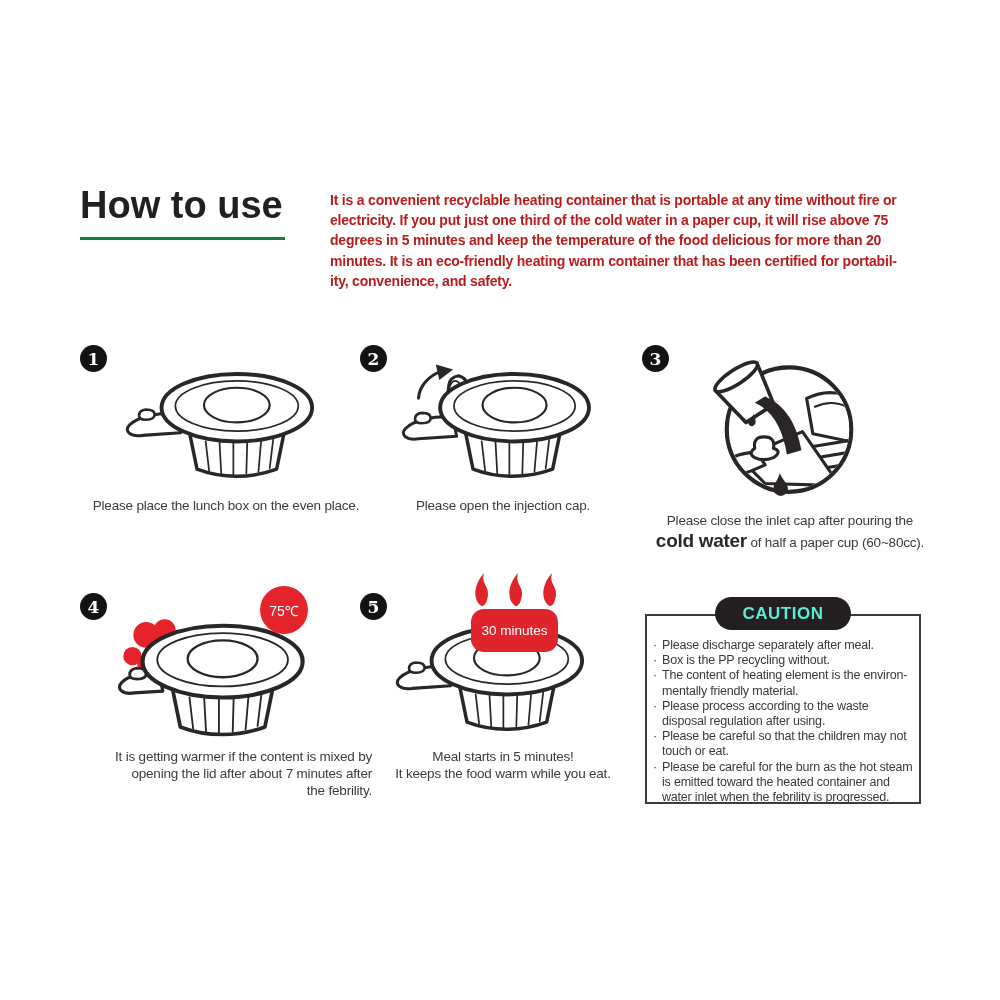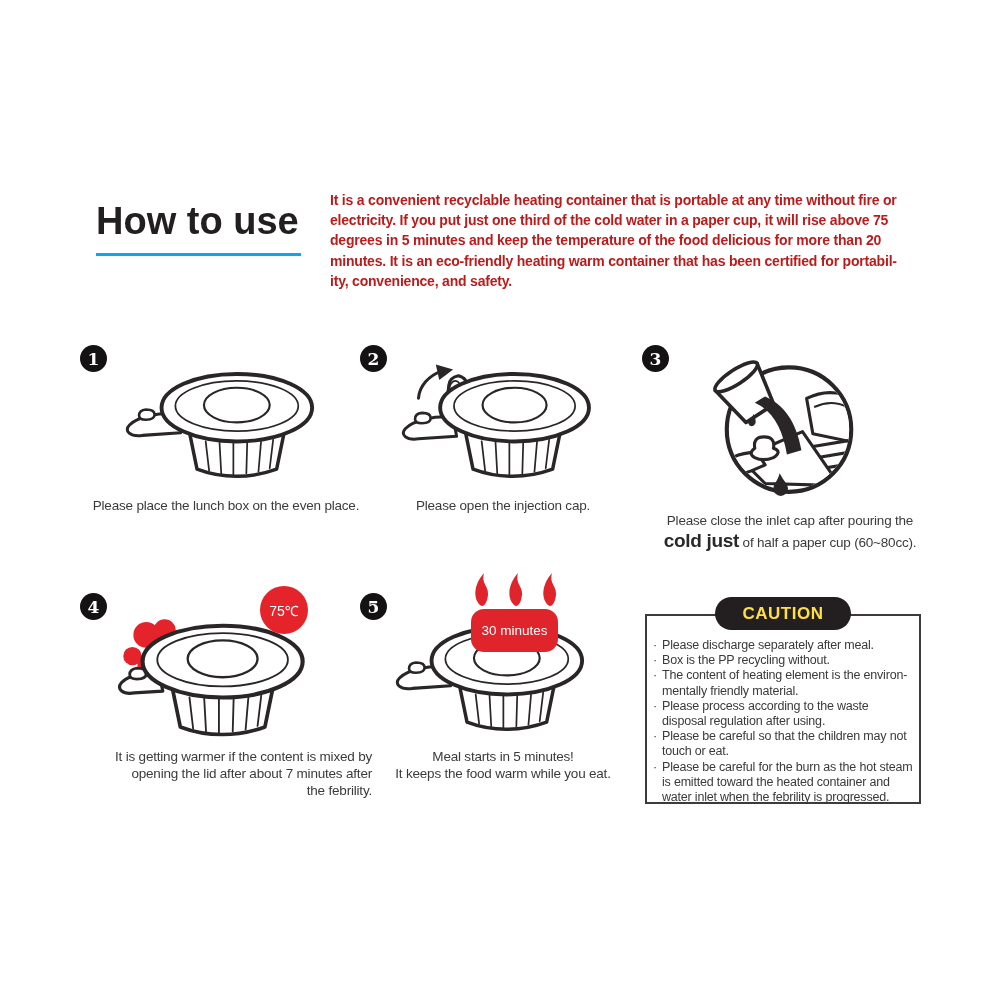--- a/index.html
+++ b/index.html
@@ -2,23 +2,23 @@
 <html><head>
 <meta charset="utf-8">
 <style>
   html,body{margin:0;padding:0;background:#fff;}
   .canvas{
     position:relative;width:1000px;height:1000px;background:#ffffff;
     font-family:"Liberation Sans",sans-serif;color:#3a3736;overflow:hidden;
   }
   
   .title{
-    position:absolute;left:80px;top:184px;margin:16px;
+    position:absolute;left:80px;top:184px;margin:0;
     font-size:38px;font-weight:bold;color:#231f20;letter-spacing:0px;
-    border-bottom:3px solid #0ea5e9;padding:0 2px 10px 0;
+    border-bottom:3px solid #15803d;padding:0 2px 10px 0;
   }
   .intro{
     position:absolute;left:330px;top:190px;width:600px;margin:0;
     font-size:14px;font-weight:bold;color:#b91c1c;line-height:20.2px;
     letter-spacing:-0.2px;white-space:pre-line;
   }
   
   .step{position:absolute;}
   .step-num{
     position:absolute;left:0;top:0;width:27px;height:27px;border-radius:50%;
@@ -46,21 +46,21 @@
   .flames{position:absolute;left:112px;top:-22px;z-index:2;}
   
   .caution{position:absolute;left:645px;top:597px;width:276px;height:207px;}
   .caution-box{
     position:absolute;left:0;top:17px;right:0;bottom:0;
     border:2px solid #3d3a39;background:#fff;
   }
   .caution-pill{
     position:absolute;left:50%;transform:translateX(-50%);top:0;
     min-width:100px;height:33px;padding:0 18px;border-radius:17px;background:#231f20;
-    color:#fde047;font-size:17px;font-weight:bold;letter-spacing:0.5px;
+    color:#5eead4;font-size:17px;font-weight:bold;letter-spacing:0.5px;
     display:flex;align-items:center;justify-content:center;z-index:2;
   }
   .caution-list{
     position:absolute;left:8px;right:4px;top:41px;margin:0;padding:0;list-style:none;
   }
   .caution-list li{
     display:flex;font-size:12.5px;line-height:15.2px;color:#3a3a3a;letter-spacing:-0.2px;
   }
   .caution-list .dot{width:9px;flex:0 0 9px;text-align:left;}
   .caution-list .txt{white-space:pre-line;}
@@ -142,21 +142,21 @@
           <path d="M38,18 L86,18 L78,60 L46,60 Z" fill="#fff" stroke="#2a2627" stroke-width="3.5" stroke-linejoin="round"></path>
           <ellipse cx="62" cy="18" rx="24" ry="7" fill="#fff" stroke="#2a2627" stroke-width="3.5"></ellipse>
         </g>
         <path d="M82,38 C100,46 112,62 117,90 L103,94 C99,70 90,52 72,44 Z" fill="#2a2627" stroke="none"></path>
         <path d="M67,66 c-4,-5 2,-6 4,-11 c2,6 3,9 0,11 a3.2,3.2 0 0 1 -4,0 Z" fill="#2a2627"></path>
         <path d="M96,112 c4,8 8,10 8,15 a7,7 0 1 1 -14,0 c0,-5 4,-7 6,-15 Z" fill="#2a2627"></path>
       </svg>
     </div>
     <div class="caption" style="top:150px;">
       <span>Please close the inlet cap after pouring the</span>
-      <div class="cap3-line2"><span class="cap3-bold">cold just</span><span> of half a paper cup (60~80cc).</span></div>
+      <div class="cap3-line2"><span class="cap3-bold">cold water</span><span> of half a paper cup (60~80cc).</span></div>
     </div>
   </div>
 
   <div class="step" style="left:80px;top:593px;width:292px;height:210px;">
     <div class="step-num">4</div>
     <div class="badge-temp">75℃</div>
     <div class="illu" style="left:18px;top:18px;">
       <svg width="240" height="138" viewBox="0 0 260 150">
         <g fill="#e5232b">
           <circle cx="52" cy="26" r="14"></circle>

